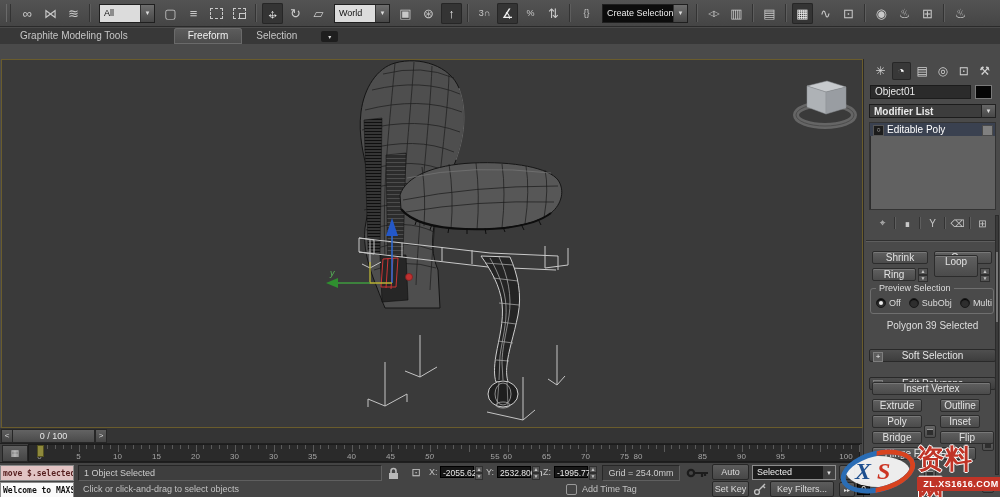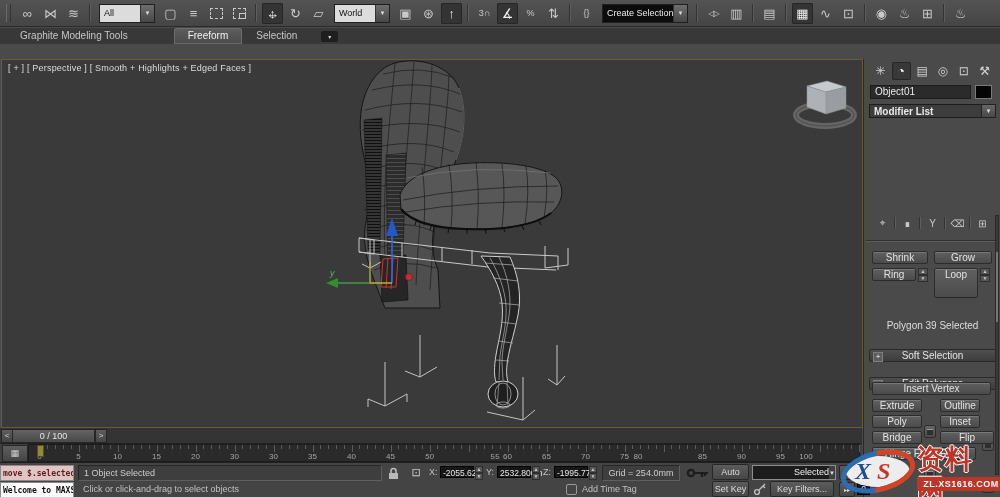--- a/index.html
+++ b/index.html
@@ -173,21 +173,20 @@
     </div>
 
   <div class="ribbon-tabs" id="ribbon-tabs">
       <div class="rtab">Graphite Modeling Tools</div>
       <div class="rtab active">Freeform</div>
       <div class="rtab">Selection</div>
       <div class="rib-min">▾</div>
     </div>
 
   <div class="viewport">
-    <div class="vp-label">[ + ]  [ Perspective ]  [ Smooth + Highlights + Edged Faces ]</div>
     <svg width="858" height="365" viewBox="0 0 858 365">
       <defs>
         <pattern id="carve" width="4" height="3" patternUnits="userSpaceOnUse">
           <rect width="4" height="3" fill="#353535"></rect>
             <rect y="2" width="4" height="1" fill="#0f0f0f"></rect>
         </pattern>
         <pattern id="carve2" width="4" height="4" patternUnits="userSpaceOnUse">
           <rect width="4" height="4" fill="#2c2c2c"></rect>
             <rect y="2" width="4" height="1" fill="#4d4d4d"></rect>
         </pattern>
@@ -322,20 +321,28 @@
 
     <div class="rp field" style="left:6px;top:26px;width:101px;height:14px;">Object01</div>
     <div class="rp" style="left:111px;top:26px;width:17px;height:14px;background:#050505;border:1px solid #7a7a7a;"></div>
 
     <div class="rp" style="left:5px;top:45px;width:127px;height:14px;display:flex;">
       <div class="field" style="flex:1;font-weight:bold;line-height:13px;border-right:none;background:#3d3d3d;">Modifier List</div>
       <div style="width:13px;background:linear-gradient(#666,#484848);border:1px solid #222;color:#ddd;font-size:6px;
                   display:flex;align-items:center;justify-content:center;">▼</div>
     </div>
 
+    <div class="rp" style="left:5px;top:63px;width:127px;height:88px;background:#616161;border:1px solid #333;
+                box-shadow:inset 1px 1px 0 #2c2c2c;">
+      <div class="stackrow" style="height:13px;">
+        <span class="bulb">○</span>
+        <span>Editable Poly</span>
+        <span class="endsq"></span>
+      </div>
+    </div>
 
     <div class="rp" id="stack-tools" style="left:5px;top:156px;width:127px;height:16px;display:flex;align-items:center;
                 justify-content:center;gap:3px;">
         <span class="sticon">⌖</span>
         <span class="vsep"></span>
         <span class="sticon">∎</span>
         <span class="vsep"></span>
         <span class="sticon">Y</span>
         <span class="vsep"></span>
         <span class="sticon">⌫</span>
@@ -346,26 +353,43 @@
     <div class="rp" style="left:2px;top:181px;width:133px;height:0;border-top:1px solid #303030;border-bottom:1px solid #5e5e5e;"></div>
 
     <div class="rp btn" style="left:8px;top:192px;width:56px;height:13px;line-height:12px;">Shrink</div>
     <div class="rp btn" style="left:70px;top:192px;width:58px;height:13px;line-height:12px;">Grow</div>
 
     <div class="rp btn" style="left:8px;top:209px;width:44px;height:13px;line-height:12px;">Ring</div>
     <div class="rp spin" style="left:54px;top:209px;width:10px;height:13px;">
       <span>▲</span>
         <span>▼</span>
       </div>
-    <div class="rp btn" style="left:70px;top:209px;width:44px;height:30px;line-height:12px;">Loop</div>
+    <div class="rp btn" style="left:70px;top:196px;width:44px;height:22px;line-height:12px;">Loop</div>
     <div class="rp spin" style="left:116px;top:209px;width:10px;height:13px;">
       <span>▲</span>
         <span>▼</span>
       </div>
 
+    <div class="rp grp" style="left:6px;top:229px;width:124px;height:26px;">
+      <div class="legend">Preview Selection</div>
+      <div style="position:absolute;left:5px;top:9px;right:2px;display:flex;gap:8px;">
+        <span class="radio">
+            <span class="rb checked"></span>
+          <span>Off</span>
+          </span>
+        <span class="radio">
+            <span class="rb"></span>
+          <span>SubObj</span>
+          </span>
+        <span class="radio">
+            <span class="rb"></span>
+          <span>Multi</span>
+          </span>
+      </div>
+    </div>
 
     <div class="rp" style="left:0;top:261px;width:137px;text-align:center;font-size:10px;color:#dedede;">Polygon 39 Selected</div>
 
     <div class="rp rollout" style="left:5px;top:290px;width:127px;height:13px;">
       <span class="pm">+</span>
       <span>Soft Selection</span>
     </div>
     <div class="rp rollout" style="left:5px;top:305px;width:127px;height:13px;">
       <span class="pm">-</span>
       <span>Edit Polygons</span>
@@ -530,21 +554,21 @@
         <span class="ticklabel" style="left: 400.5px; font-style: italic;">50</span>
         <span class="ticklabel" style="left: 466px; font-family: Liberation Mono, monospace;">55</span>
         <span class="ticklabel" style="left: 478.5px;">60</span>
         <span class="ticklabel" style="left: 517.5px;">65</span>
         <span class="ticklabel" style="left: 556.5px;">70</span>
         <span class="ticklabel" style="left: 595.5px;">75</span>
         <span class="ticklabel" style="left: 609px;">80</span>
         <span class="ticklabel" style="left: 673.5px;">85</span>
         <span class="ticklabel" style="left: 712.5px;">90</span>
         <span class="ticklabel" style="left: 751.5px;">95</span>
-        <span class="ticklabel" style="left: 777px;">100</span>
+        <span class="ticklabel" style="left: 817px;">100</span>
         <div class="framemarker" style="left: 7.5px;"></div>
       </div>
   </div>
 
   <div class="statusbar">
     <div class="cell listener" style="left:0;top:2px;width:74px;height:16px;background:#e2c4c4;color:#551d1d;">move $.selected</div>
     <div class="cell listener" style="left:0;top:19px;width:74px;height:16px;background:#fafafa;color:#111;">Welcome to MAXS</div>
 
     <div class="cell sunken" style="left:78px;top:2px;width:304px;height:16px;line-height:14px;padding-left:5px;">1 Object Selected</div>
 
@@ -579,21 +603,21 @@
 
     <div class="cell" style="left:686px;top:3px;width:24px;height:14px;">
       <svg width="24" height="14">
           <circle cx="5" cy="7" r="3.2" fill="none" stroke="#1c1c1c" stroke-width="2.2"></circle>
         <path d="M8,7 H22 M16,7 V11 M19,7 V10" stroke="#1c1c1c" stroke-width="2.2" fill="none"></path>
         </svg>
     </div>
 
     <div class="cell sbtn" style="left:712px;top:1px;width:37px;height:16px;line-height:15px;">Auto Key</div>
 
-    <div class="cell" style="left:752px;top:2px;width:84px;height:15px;display:flex;border:1px solid #8d8d8d;background:#1c1c1c;padding-left:37px;">
+    <div class="cell" style="left:752px;top:2px;width:84px;height:15px;display:flex;border:1px solid #8d8d8d;background:#1c1c1c;">
       <span style="flex:1;color:#efefef;font-size:9px;line-height:13px;padding-left:4px;">Selected</span>
       <span style="width:12px;background:#3f3f3f;color:#ddd;font-size:6px;display:flex;align-items:center;justify-content:center;">▼</span>
     </div>
 
     <div class="cell sbtn" style="left:839px;top:2px;width:16px;height:15px;line-height:14px;font-size:6px;">◂◂</div>
 
     <div class="cell slabel" style="left:78px;top:18px;width:480px;padding-left:5px;">Click or click-and-drag to select objects</div>
 
     <div class="cell" style="left:566px;top:21px;width:11px;height:11px;border:1px solid #9a9a9a;border-radius:2px;"></div>
     <div class="cell slabel" style="left:582px;top:18px;">Add Time Tag</div>

